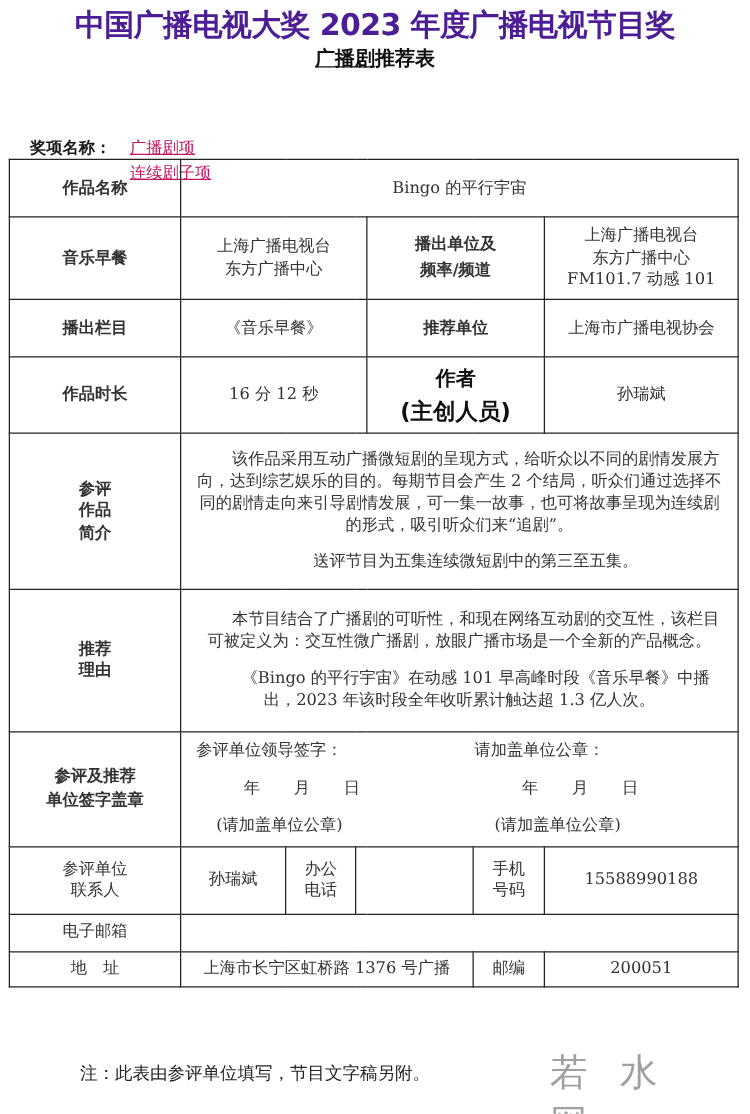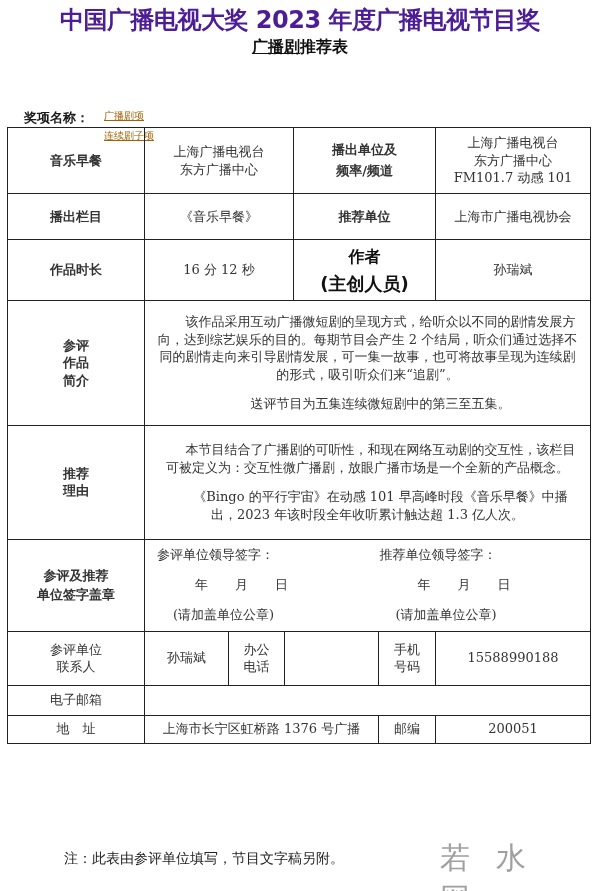--- a/index.html
+++ b/index.html
@@ -17,21 +17,21 @@
     font-family: "DejaVu Sans", "Liberation Sans", sans-serif;
     font-size: 16px; font-weight: bold; color: #111;
   }
   .subtitle .ul { text-decoration: underline; }
   .award-row {
     position: absolute; left: 24px; top: 87px; font-size: 13px;
     font-family: "DejaVu Sans", "Liberation Sans", sans-serif;
     margin-top: 22px;
   }
   .award-label { font-weight: bold; }
-  .award-val { position: absolute; white-space: nowrap; text-decoration: underline; font-family: "DejaVu Serif", serif; font-size: 10px; color: #a16207; }
+  .award-val { position: absolute; white-space: nowrap; text-decoration: underline; font-family: "DejaVu Serif", serif; font-size: 13px; color: #be185d; }
 
   table.form {
     position: absolute; left: 7px; top: 127px; width: 583px;
     border-collapse: collapse; table-layout: fixed;
   }
   table.form td {
     border: 1.5px solid #222; text-align: center; vertical-align: middle;
     padding: 0; font-size: 13px; color: #333; line-height: 1.35;
   }
   td.lbl {
@@ -78,20 +78,24 @@
     <col style="width:137px">
     <col style="width:84px">
     <col style="width:56px">
     <col style="width:9px">
     <col style="width:85px">
     <col style="width:57px">
     <col style="width:155px">
   </colgroup>
 
   <tbody>
+      <tr style="height:46px">
+    <td class="lbl">作品名称</td>
+    <td colspan="6">Bingo 的平行宇宙</td>
+  </tr>
 
   <tr style="height:66px">
     <td class="lbl">音乐早餐</td>
     <td colspan="3">
       <div>上海广播电视台</div>
       <div>东方广播中心</div>
     </td>
     <td colspan="2" class="lbl" style="line-height:1.6">
       <div>播出单位及</div>
       <div>频率/频道</div>
@@ -150,21 +154,21 @@
       <div>单位签字盖章</div>
     </td>
     <td colspan="6">
       <div class="sig">
         <div class="sig-col">
           <div>参评单位领导签字：</div>
           <div class="date"><span>年</span><span>月</span><span>日</span></div>
           <div class="stamp">(请加盖单位公章)</div>
         </div>
         <div class="sig-col">
-          <div>推荐单位领导签字：</div>
+          <div>请加盖单位公章：</div>
           <div class="date"><span>年</span><span>月</span><span>日</span></div>
           <div class="stamp">(请加盖单位公章)</div>
         </div>
       </div>
     </td>
   </tr>
 
   <tr style="height:54px">
     <td class="lbl-sm">
       <div>参评单位</div>

